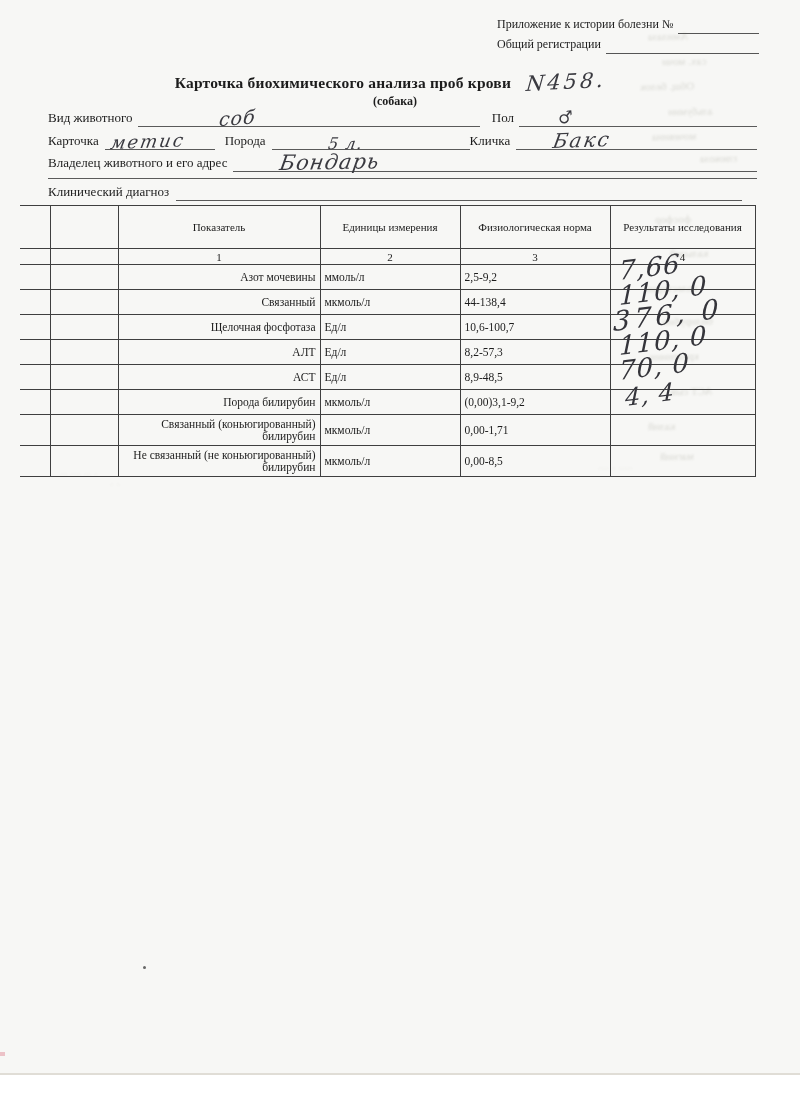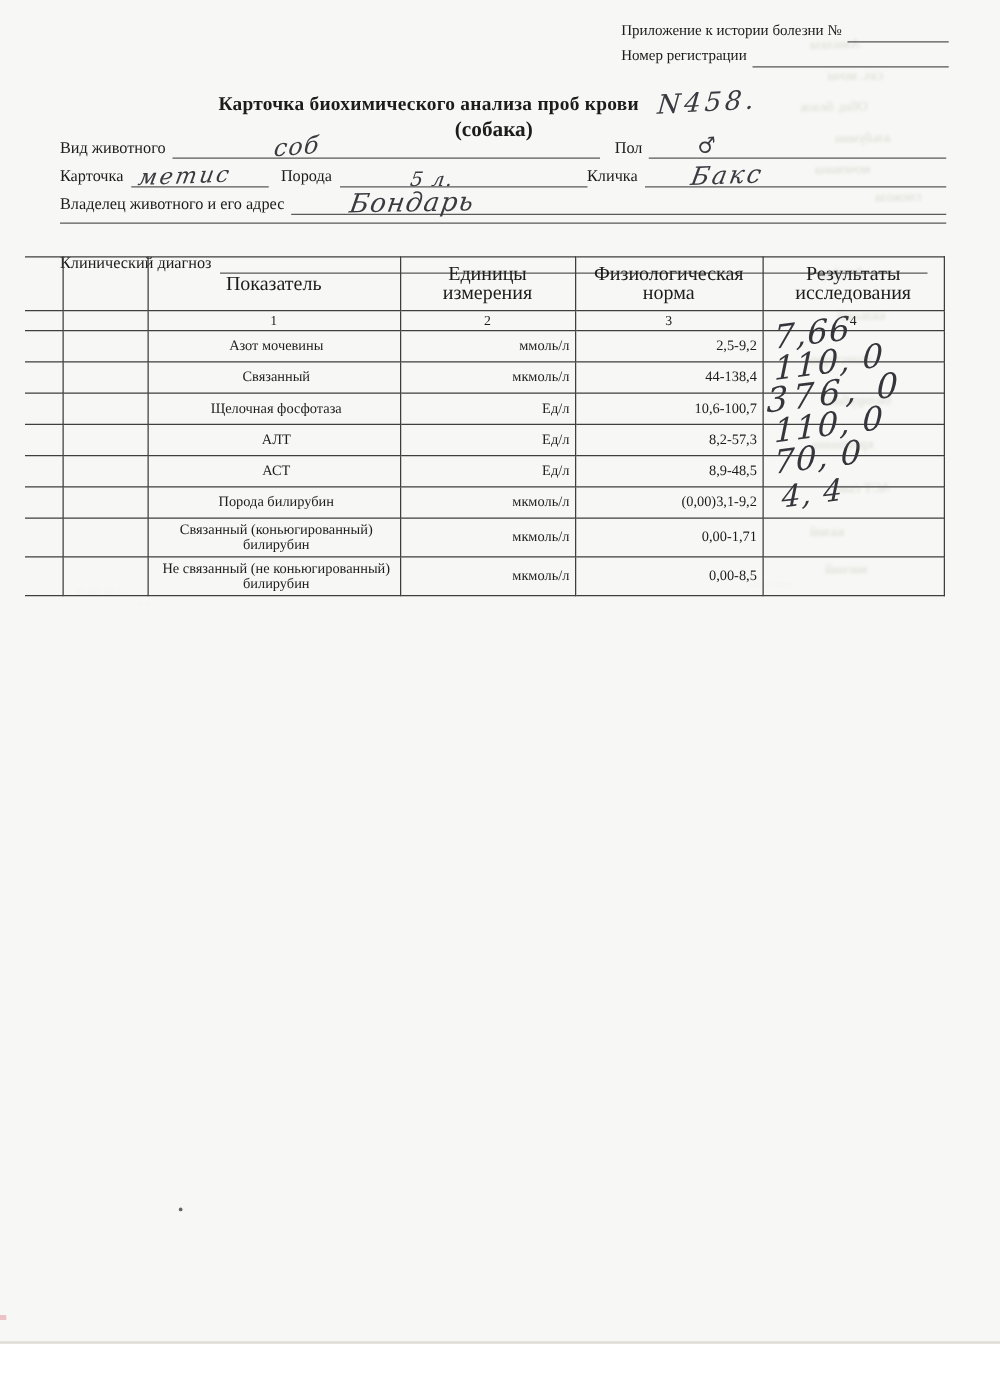--- a/index.html
+++ b/index.html
@@ -8,52 +8,52 @@
 
   
   .org{position:absolute;left:40px;top:14px;width:220px;text-align:center;font-size:12.5px;line-height:15px;}
   .org .b{font-weight:bold;}
   .refs{position:absolute;left:497px;top:14px;width:262px;font-size:12px;line-height:20px;}
   .refline{display:flex;align-items:flex-end;}
   .refline .ul{flex:1;border-bottom:1px solid #555;height:14px;margin-left:5px;}
 
   
   .title{position:absolute;left:0;top:72px;width:780px;text-align:center;font-size:15.5px;font-weight:bold;letter-spacing:.2px;}
-  .subtitle{position:absolute;left:0;top:94px;width:790px;text-align:center;font-size:17px;font-weight:bold;}
+  .subtitle{position:absolute;left:0;top:94px;width:790px;text-align:center;font-size:12px;font-weight:bold;}
 
   
   .hw{font-family:"DejaVu Serif",serif;font-style:italic;font-weight:400;color:#3a3a40;display:inline-block;transform-origin:left bottom;white-space:nowrap;}
   .hw-cardnum{font-size:21px;letter-spacing:3px;transform:rotate(-3deg) skewX(-8deg);margin-left:14px;vertical-align:-3px;}
   .hw-abs{position:absolute;bottom:-4px;}
   .hw-species{font-size:19px;left:80px;transform:rotate(-4deg) skewX(-10deg);letter-spacing:1px;}
   .hw-sex{font-size:17px;left:40px;bottom:-2px;transform:rotate(-6deg);}
   .hw-age{font-size:18px;left:4px;transform:rotate(-2deg) skewX(-12deg);letter-spacing:2px;}
   .hw-breed{font-size:16px;left:55px;transform:skewX(-8deg);letter-spacing:1px;}
   .hw-name{font-size:20px;left:35px;transform:rotate(-2deg) skewX(-12deg);letter-spacing:2px;}
   .hw-owner{font-size:21px;left:45px;transform:rotate(-1deg) skewX(-10deg);letter-spacing:1px;}
 
   
   .frow{position:absolute;left:48px;right:43px;display:flex;align-items:flex-end;font-size:13px;}
   .frow .lab{white-space:nowrap;padding-bottom:1px;}
   .frow .ul{border-bottom:1px solid #5a5a5a;height:16px;position:relative;}
   .r1{top:110px;}
   .r2{top:133px;}
   .r3{top:155px;}
   .rline{position:absolute;left:48px;right:43px;top:178px;border-bottom:1px solid #5a5a5a;height:0;}
-  .r5{top:202px;text-align:right;}
+  .r5{top:184px;text-align:right;}
 
   
   .tblwrap{position:absolute;left:20px;top:205px;width:735px;}
   table{border-collapse:collapse;width:735px;table-layout:fixed;font-size:11.5px;}
   td{border:1px solid #3f3f3f;padding:1px 4px;vertical-align:middle;overflow:visible;}
   td.gut{border-left:none;}
-  td.hd{text-align:center;font-size:16px;line-height:15px;}
+  td.hd{text-align:center;font-size:11px;line-height:15px;}
   td.num{text-align:center;font-size:11px;height:15px;padding:0;}
-  td.ind{text-align:center;padding-left:8px;line-height:12.5px;margin-top:48px;}
-  td.ctr{text-align:right;}
+  td.ind{text-align:right;padding-left:8px;line-height:12.5px;margin-top:48px;}
+  td.ctr{text-align:left;}
   tr.hrow td{height:40px;}
   tr.drow td{height:22px;}
   tr.dtall td{height:28px;}
   td.res{position:relative;}
   .hwres{position:absolute;font-size:26px;letter-spacing:1px;transform:rotate(-7deg) skewX(-8deg);left:8px;top:-9px;color:#35353b;}
   .hwres2{font-size:27px;letter-spacing:4px;left:2px;}
   .hwres5{font-size:24px;left:14px;top:-6px;}
 
   
   .bt{position:absolute;transform:scaleX(-1) rotate(1deg);filter:blur(1.1px);opacity:.22;color:#6f6f5e;font-size:11px;white-space:nowrap;}
@@ -66,21 +66,21 @@
 
 <div class="scan">
 
 
   <div class="refs">
     <div class="refline">
       <span>Приложение к истории болезни №</span>
       <span class="ul"></span>
     </div>
     <div class="refline">
-      <span>Номер регистрации</span>
+      <span>Общий регистрации</span>
       <span class="ul"></span>
     </div>
   </div>
 
   <div class="title">
     <span>Карточка биохимического анализа проб крови</span><span class="hw hw-cardnum">N458.</span>
   </div>
   <div class="subtitle">(собака)</div>
 
   <div class="frow r1">

